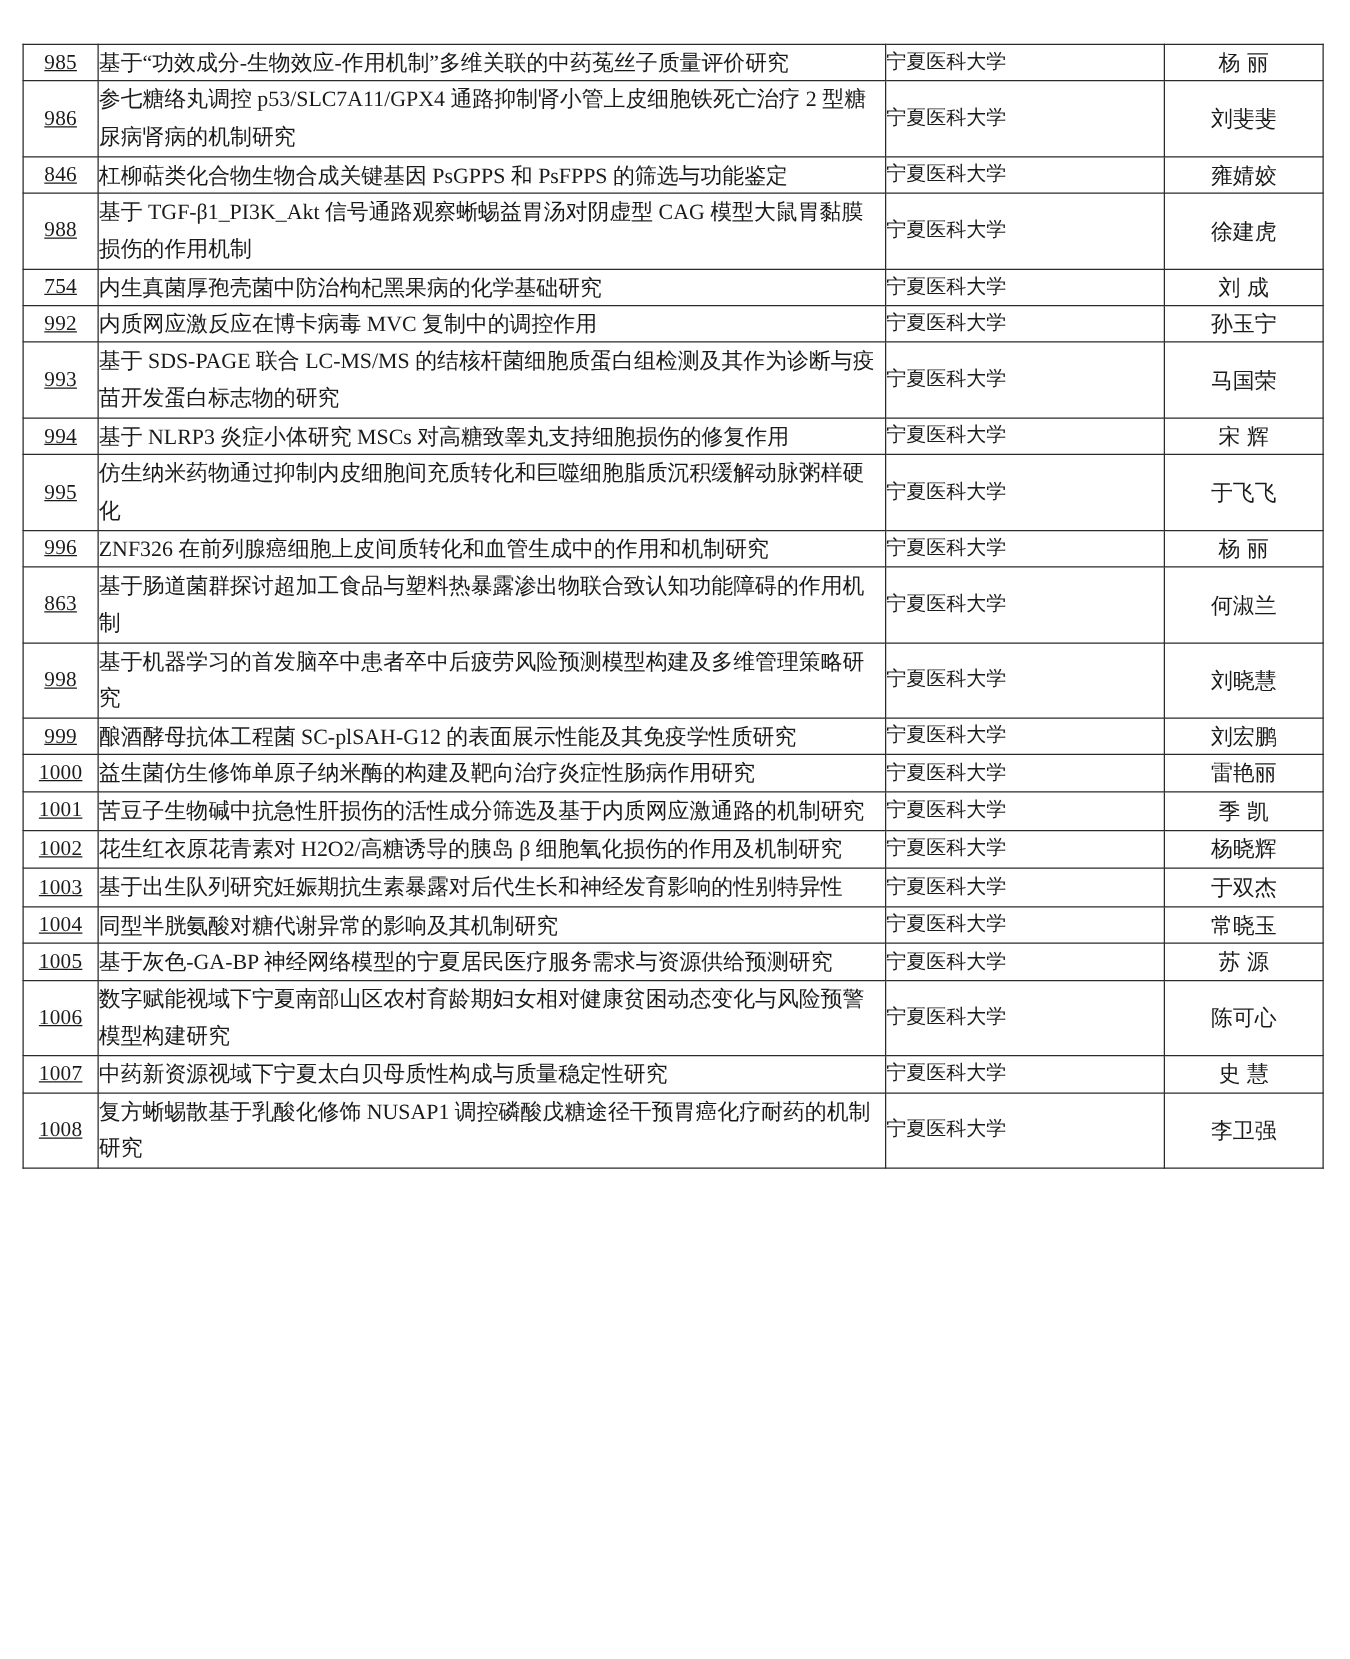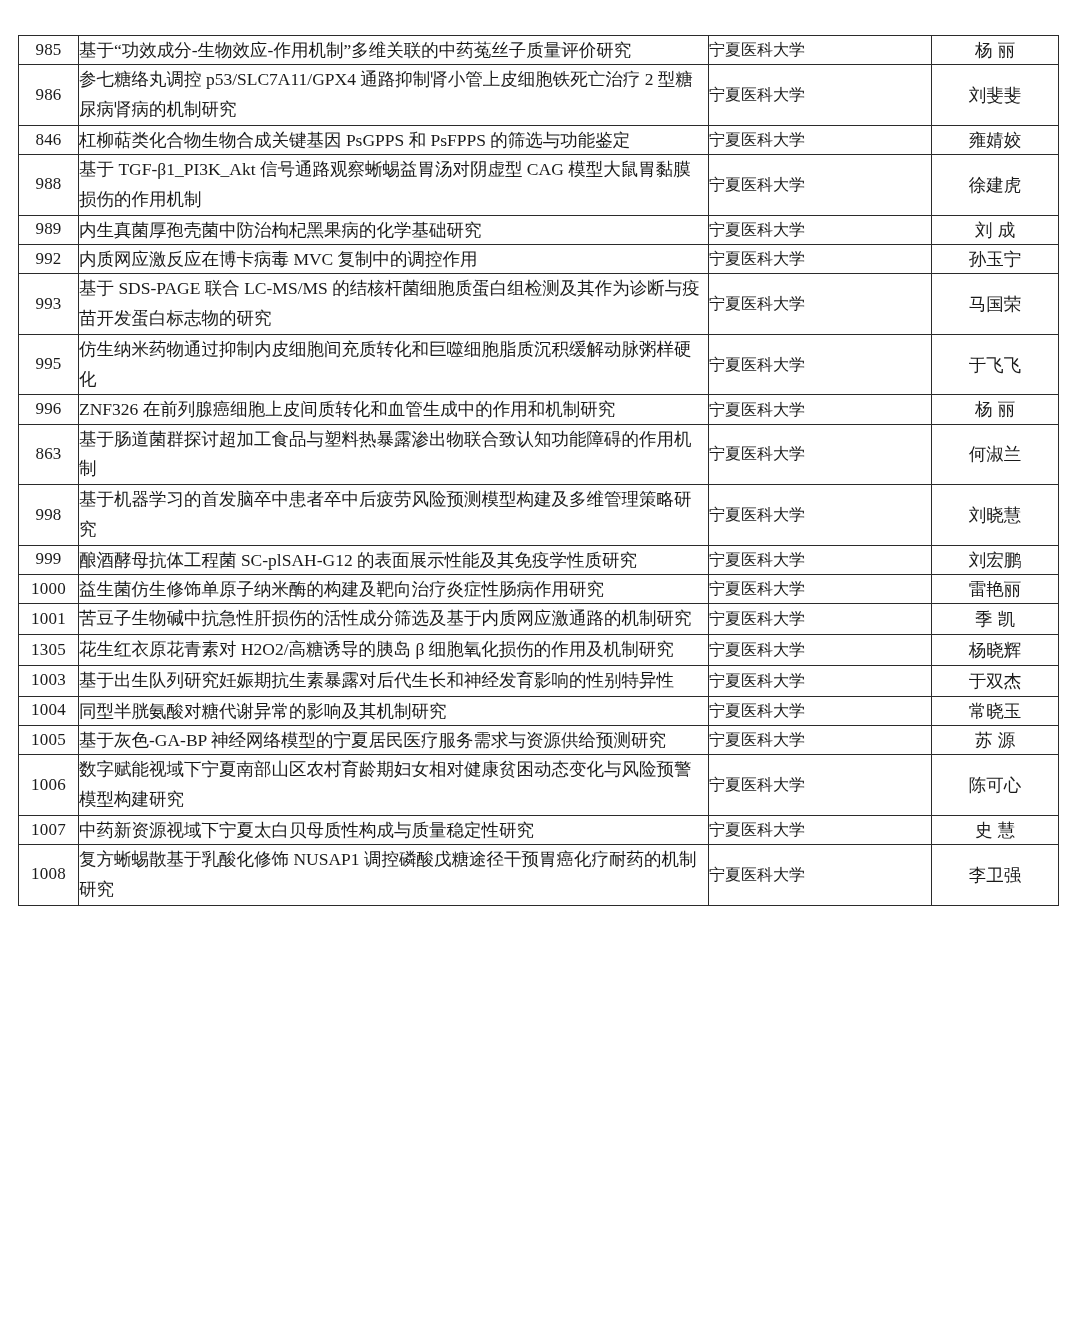--- a/index.html
+++ b/index.html
@@ -36,20 +36,21 @@
   col.col-org     { width: 223px; }
   col.col-person  { width: 127px; }
 
   .cell-no {
     text-align: center;
     font-size: 17px;
     line-height: 1.35;
     letter-spacing: 0.2px;
     padding: 6px 2px;
     font-family: "Liberation Serif", "DejaVu Serif", serif;
+    text-decoration: underline;
   }
   .cell-title {
     text-align: left;
     font-size: 17.5px;
     line-height: 1.62;
     padding: 7px 10px 7px 12px;
     font-family: "Liberation Serif", "DejaVu Serif", serif;
   }
   .cell-org {
     text-align: left;
@@ -105,37 +106,43 @@
           <td class="cell-org">宁夏医科大学</td>
           <td class="cell-person">雍婧姣</td>
         </tr>
         <tr class="row-tall">
           <td class="cell-no">988</td>
           <td class="cell-title">基于 TGF-β1_PI3K_Akt 信号通路观察蜥蜴益胃汤对阴虚型 CAG 模型大鼠胃黏膜损伤的作用机制</td>
           <td class="cell-org">宁夏医科大学</td>
           <td class="cell-person">徐建虎</td>
         </tr>
         <tr>
-          <td class="cell-no">989</td>
+          <td class="cell-no">754</td>
           <td class="cell-title">内生真菌厚孢壳菌中防治枸杞黑果病的化学基础研究</td>
           <td class="cell-org">宁夏医科大学</td>
           <td class="cell-person spread">刘成</td>
         </tr>
         <tr>
           <td class="cell-no">992</td>
           <td class="cell-title">内质网应激反应在博卡病毒 MVC 复制中的调控作用</td>
           <td class="cell-org">宁夏医科大学</td>
           <td class="cell-person">孙玉宁</td>
         </tr>
         <tr class="row-tall">
           <td class="cell-no">993</td>
           <td class="cell-title">基于 SDS-PAGE 联合 LC-MS/MS 的结核杆菌细胞质蛋白组检测及其作为诊断与疫苗开发蛋白标志物的研究</td>
           <td class="cell-org">宁夏医科大学</td>
           <td class="cell-person">马国荣</td>
         </tr>
+        <tr>
+          <td class="cell-no">994</td>
+          <td class="cell-title">基于 NLRP3 炎症小体研究 MSCs 对高糖致睾丸支持细胞损伤的修复作用</td>
+          <td class="cell-org">宁夏医科大学</td>
+          <td class="cell-person spread">宋辉</td>
+        </tr>
         <tr class="row-tall">
           <td class="cell-no">995</td>
           <td class="cell-title">仿生纳米药物通过抑制内皮细胞间充质转化和巨噬细胞脂质沉积缓解动脉粥样硬化</td>
           <td class="cell-org">宁夏医科大学</td>
           <td class="cell-person">于飞飞</td>
         </tr>
         <tr>
           <td class="cell-no">996</td>
           <td class="cell-title">ZNF326 在前列腺癌细胞上皮间质转化和血管生成中的作用和机制研究</td>
           <td class="cell-org">宁夏医科大学</td>
@@ -165,21 +172,21 @@
           <td class="cell-org">宁夏医科大学</td>
           <td class="cell-person">雷艳丽</td>
         </tr>
         <tr class="row-tall">
           <td class="cell-no">1001</td>
           <td class="cell-title">苦豆子生物碱中抗急性肝损伤的活性成分筛选及基于内质网应激通路的机制研究</td>
           <td class="cell-org">宁夏医科大学</td>
           <td class="cell-person spread">季凯</td>
         </tr>
         <tr class="row-tall">
-          <td class="cell-no">1305</td>
+          <td class="cell-no">1002</td>
           <td class="cell-title">花生红衣原花青素对 H2O2/高糖诱导的胰岛 β 细胞氧化损伤的作用及机制研究</td>
           <td class="cell-org">宁夏医科大学</td>
           <td class="cell-person">杨晓辉</td>
         </tr>
         <tr class="row-tall">
           <td class="cell-no">1003</td>
           <td class="cell-title">基于出生队列研究妊娠期抗生素暴露对后代生长和神经发育影响的性别特异性</td>
           <td class="cell-org">宁夏医科大学</td>
           <td class="cell-person">于双杰</td>
         </tr>

